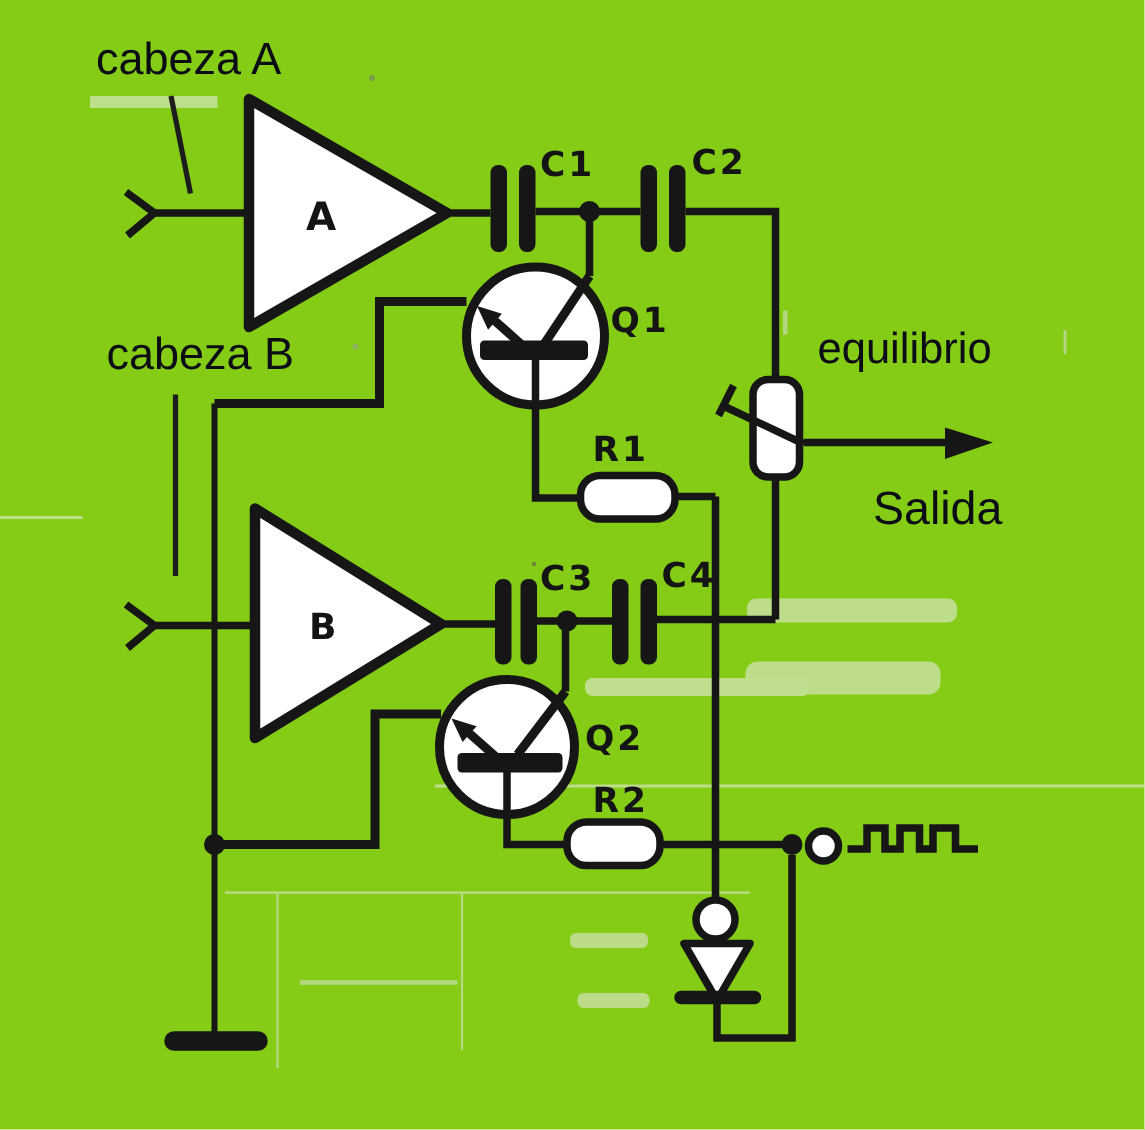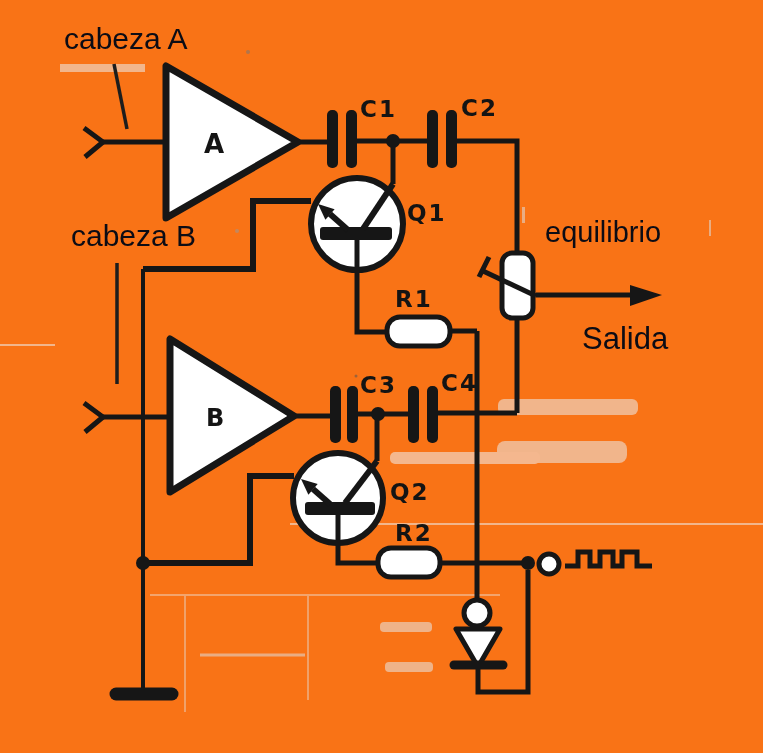--- a/index.html
+++ b/index.html
@@ -1,19 +1,19 @@
 <!DOCTYPE html>
 <html><head>
 <meta charset="utf-8">
 <style>
   html,body{margin:0;padding:0;background:#ffffff;}
   .canvas{
     position:relative;
     width:763px;height:753px;
-    background:#f97316;
+    background:#84cc16;
     overflow:hidden;
   }
   svg{display:block;}
   .wire{stroke:#161616;stroke-width:5;fill:none;}
   .wire-thick{stroke:#161616;stroke-width:6;fill:none;}
   .wire-thin{stroke:#161616;stroke-width:4;fill:none;}
   .sym{stroke:#161616;fill:#ffffff;}
   .ink{fill:#161616;stroke:none;}
   .overlay-label{
     font-family:"Liberation Sans","DejaVu Sans",sans-serif;

